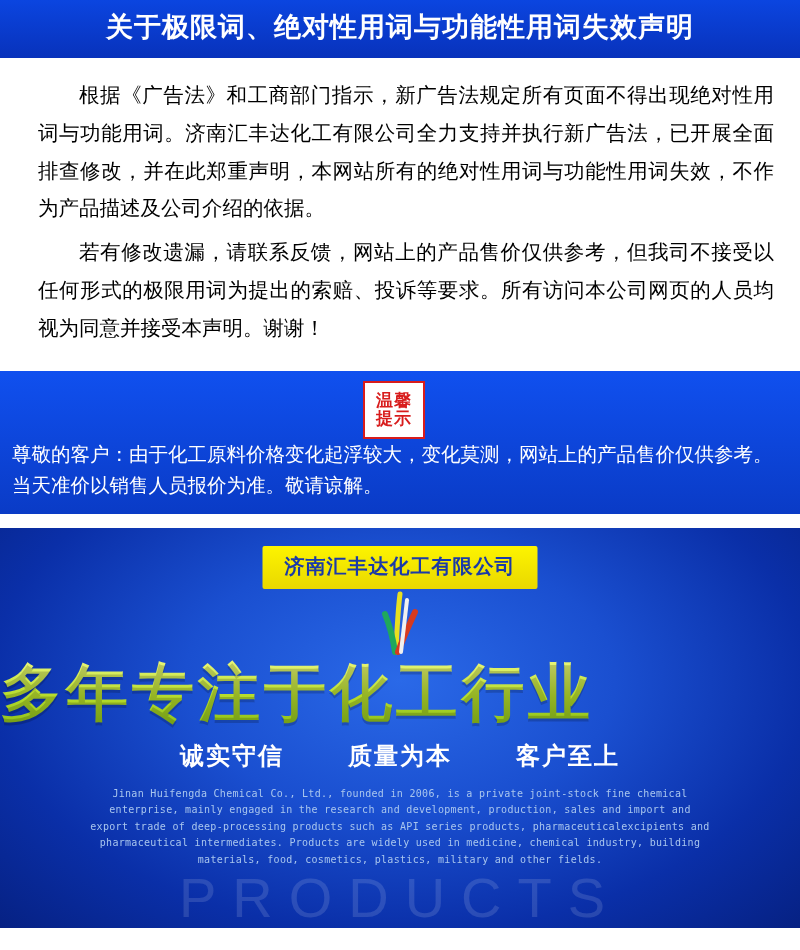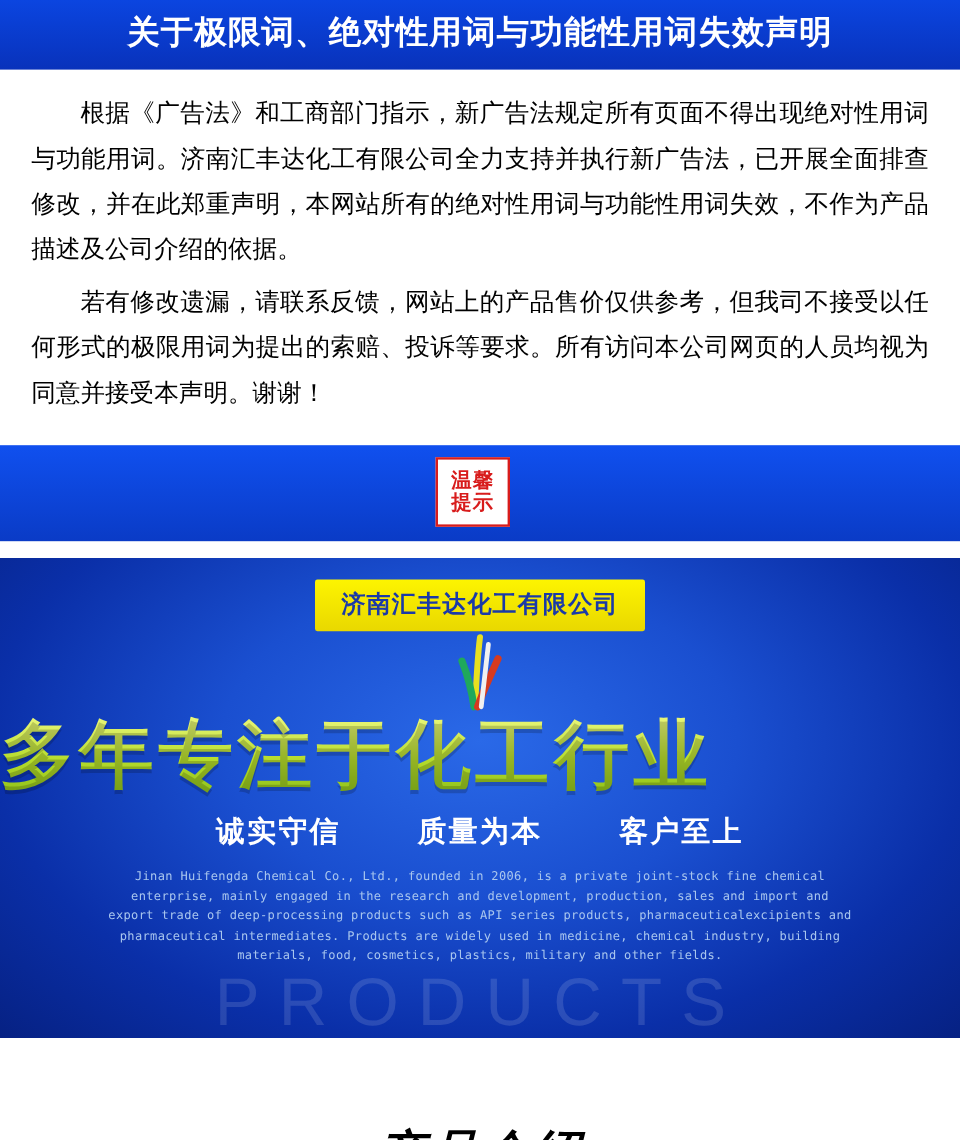--- a/index.html
+++ b/index.html
@@ -32,21 +32,21 @@
     line-height: 1.1;
   }
   .disclaimer-body {
     padding: 18px 26px 6px 26px;
     color: #000000;
     font-size: 20.5px;
     line-height: 1.85;
     text-align: justify;
   }
   .disclaimer-body p {
-    margin: 0 0 6px 0;
+    margin: 0 0 6px 12px;
     text-indent: 2em;
   }
 
   
   .notice {
     margin-top: 12px;
     background: #0b45e0;
     background: linear-gradient(180deg, #1050ef 0%, #0a3bc6 100%);
     display: flex;
     align-items: center;
@@ -191,20 +191,21 @@
   <div class="disclaimer-body">
     <p>根据《广告法》和工商部门指示，新广告法规定所有页面不得出现绝对性用词与功能用词。济南汇丰达化工有限公司全力支持并执行新广告法，已开展全面排查修改，并在此郑重声明，本网站所有的绝对性用词与功能性用词失效，不作为产品描述及公司介绍的依据。</p>
     <p>若有修改遗漏，请联系反馈，网站上的产品售价仅供参考，但我司不接受以任何形式的极限用词为提出的索赔、投诉等要求。所有访问本公司网页的人员均视为同意并接受本声明。谢谢！</p>
   </div>
 
   <div class="notice">
     <div class="notice-badge">
       <span>温馨</span>
       <span>提示</span>
     </div>
+    <div class="notice-text">尊敬的客户：由于化工原料价格变化起浮较大，变化莫测，网站上的产品售价仅供参考。当天准价以销售人员报价为准。敬请谅解。</div>
   </div>
 
   <div class="banner">
     <div class="banner-company">济南汇丰达化工有限公司</div>
 
     <svg class="banner-logo" viewBox="0 0 90 70">
       <path d="M45 4 C43 20 42 38 41 62" stroke="#e8e020" stroke-width="5" fill="none" stroke-linecap="round"></path>
       <path d="M30 24 C34 34 38 48 40 62" stroke="#1fa85c" stroke-width="6" fill="none" stroke-linecap="round"></path>
       <path d="M60 22 C55 33 48 48 43 62" stroke="#d63a1f" stroke-width="6" fill="none" stroke-linecap="round"></path>
       <path d="M52 10 C50 26 48 44 46 62" stroke="#f0f0f0" stroke-width="4" fill="none" stroke-linecap="round"></path>

